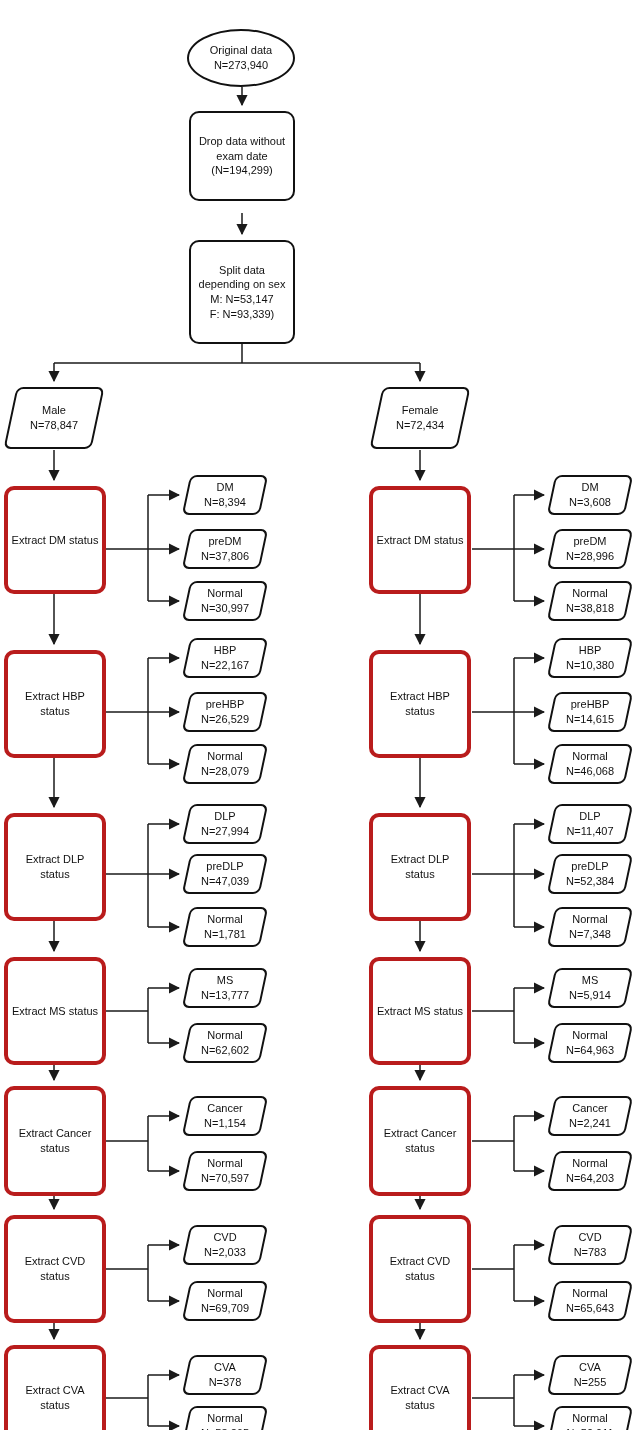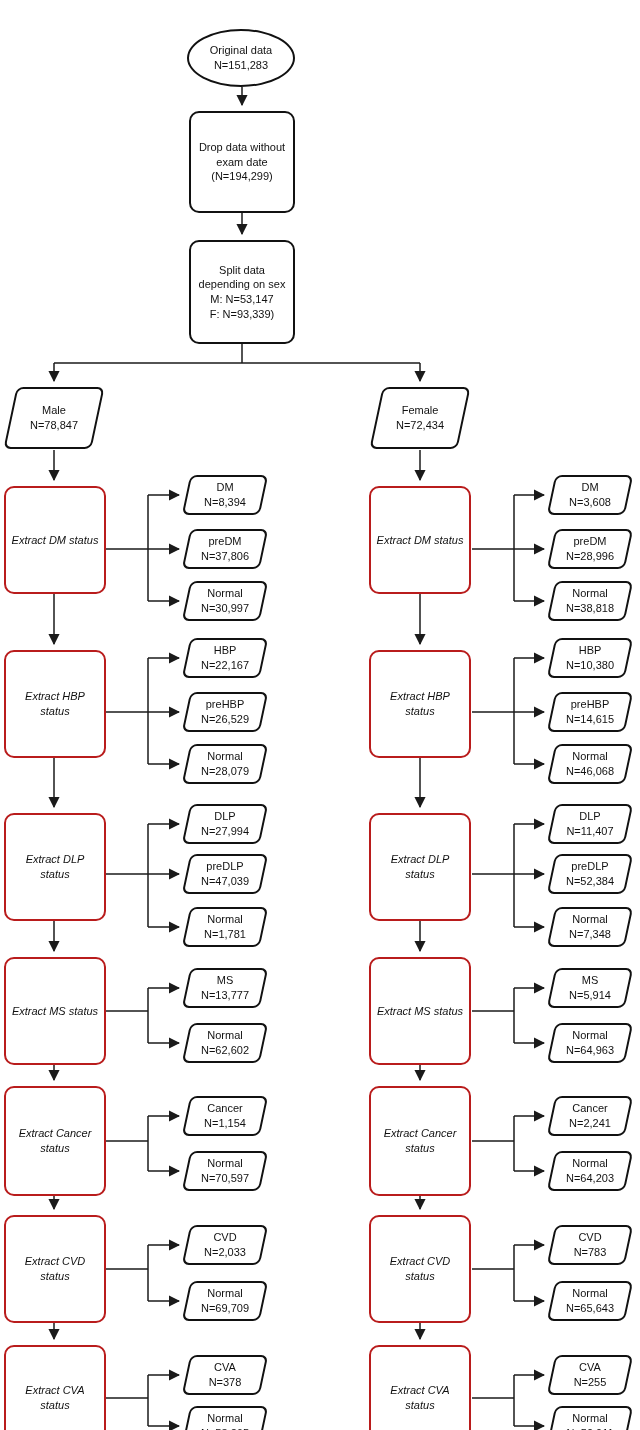--- a/index.html
+++ b/index.html
@@ -8,21 +8,21 @@
   .canvas { position:relative; width:640px; height:1430px; background:#fff; overflow:hidden;margin-top:23px; }
   .connectors { position:absolute; left:0; top:0; width:640px; height:1430px; }
   .node {
     position:absolute; display:flex; flex-direction:column;
     align-items:center; justify-content:center; text-align:center;
     font-size:11px; line-height:1.32; background:#fff;
   }
   .ellipse { left:187px; top:6px; width:108px; height:58px;
              border:2px solid #111; border-radius:50%; }
   .rect   { left:189px; width:106px; border:2px solid #111; border-radius:10px; }
-  .step   { width:102px; border:2px solid #b91c1c; border-radius:10px;font-style:italic; }
+  .step   { width:102px; border:4px solid #b91c1c; border-radius:10px; }
   .step.m { left:4px; }
   .step.f { left:369px; }
   .para   { border:2px solid #111; border-radius:7px; transform:skewX(-12deg); }
   .para .inner { transform:skewX(12deg); width:100%; height:100%;
                  display:flex; flex-direction:column; align-items:center; justify-content:center; }
   .entry  { width:88px; height:62px; top:364px; }
   .entry.m { left:10px; }
   .entry.f { left:376px; }
   .out    { width:78px; height:40px; }
   .out.m  { left:186px; }
@@ -140,24 +140,24 @@
 
       <line x1="472" y1="1375" x2="514" y2="1375"></line>
       <line x1="514" y1="1352" x2="514" y2="1403"></line>
       <line x1="514" y1="1352" x2="544" y2="1352" marker-end="url(#arr)"></line>
       <line x1="514" y1="1403" x2="544" y2="1403" marker-end="url(#arr)"></line>
     </g>
   </svg>
 
   <div class="node ellipse">
     <div>Original data</div>
-    <div>N=151,283</div>
-  </div>
-
-  <div class="node rect" style="top:88px;height:102px;">
+    <div>N=273,940</div>
+  </div>
+
+  <div class="node rect" style="top:88px;height:90px;">
     <div>Drop data without</div>
     <div>exam date</div>
     <div>(N=194,299)</div>
   </div>
 
   <div class="node rect" style="top:217px;height:104px;">
     <div>Split data</div>
     <div>depending on sex</div>
     <div>M: N=53,147</div>
     <div>F: N=93,339)</div>

